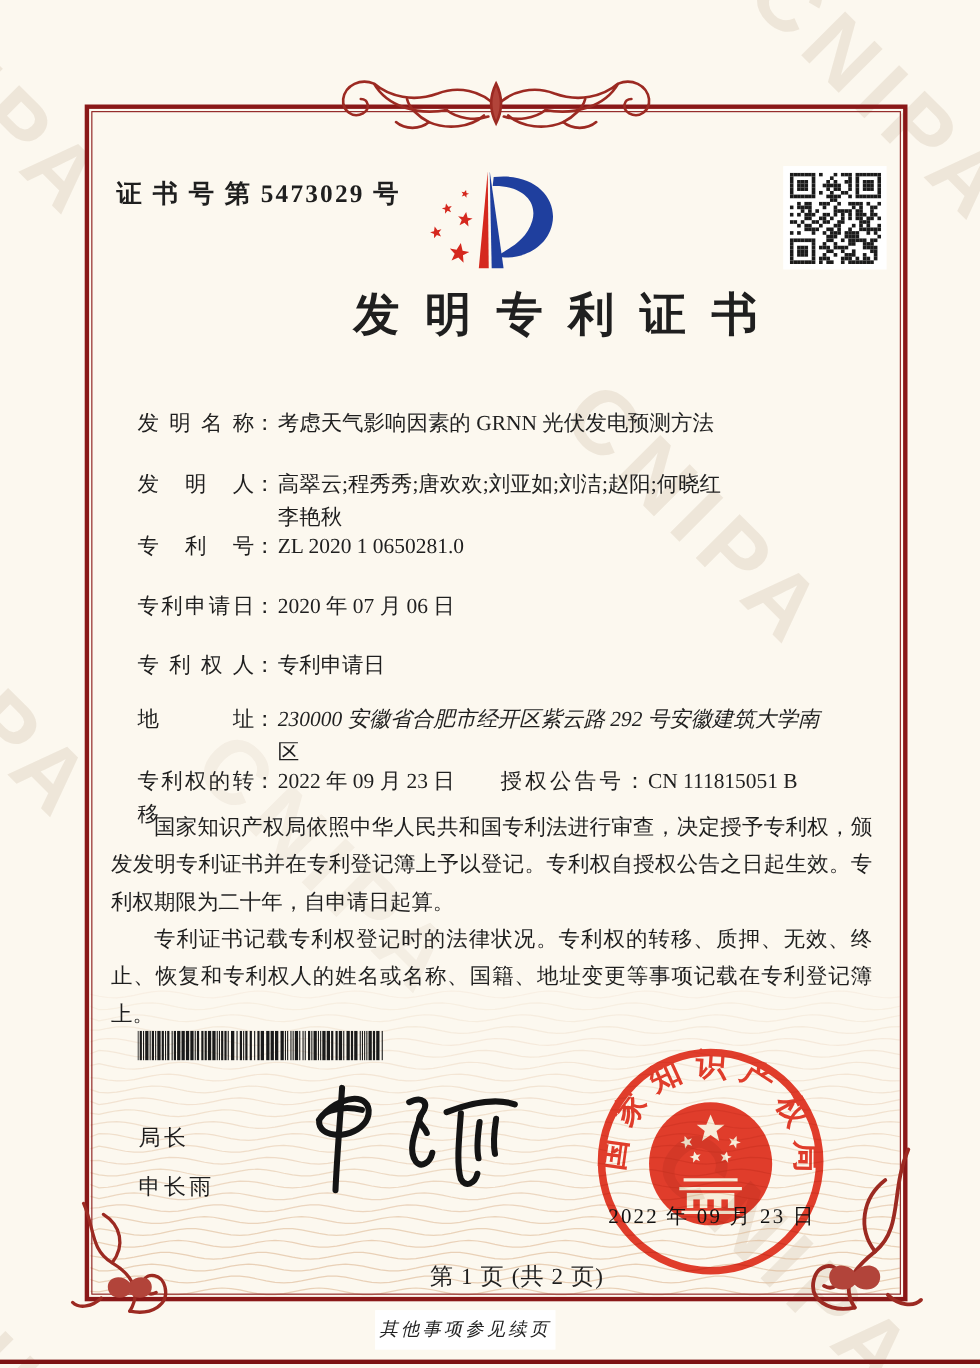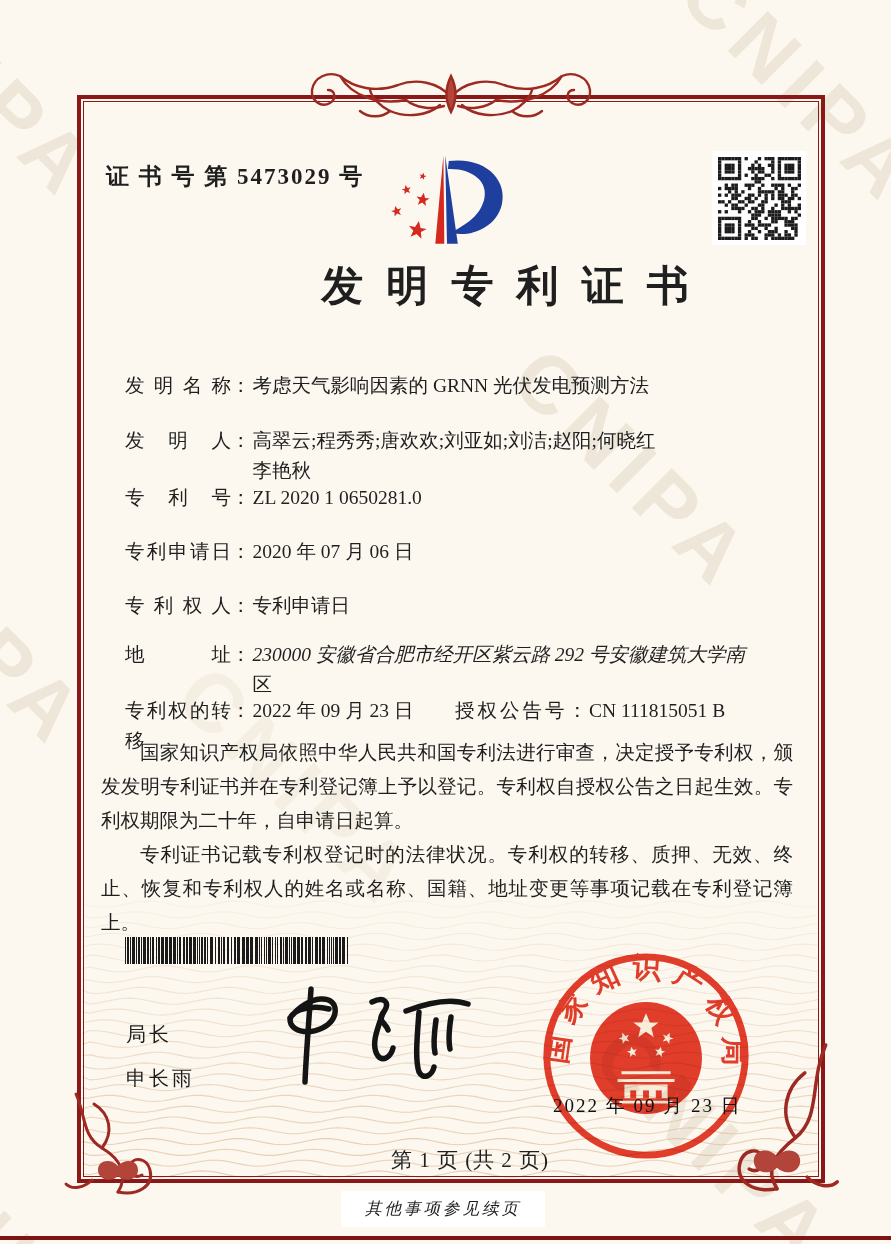--- a/index.html
+++ b/index.html
@@ -35,21 +35,21 @@
   .body-text p{margin:0;text-indent:2em;}
   
   .waves{position:absolute;left:82px;top:898px;width:740px;height:281px;overflow:hidden;}
   .barcode-wrap{position:absolute;left:125px;top:937px;width:228px;height:27px;}
   .director-title{position:absolute;left:126px;top:1021px;font-size:20px;letter-spacing:3px;}
   .director-name{position:absolute;left:126px;top:1065px;font-size:20px;letter-spacing:3px;}
   .sig{position:absolute;left:248px;top:980px;}
   .seal{position:absolute;left:538px;top:948px;mix-blend-mode:multiply;opacity:0.95;}
   .seal-date{position:absolute;left:553px;top:1093px;font-size:19px;letter-spacing:2px;color:#111;}
   .page-num{position:absolute;left:67px;top:1146px;width:710px;text-align:center;font-size:21px;letter-spacing:1px;margin-left:48px;}
-  .cont-box{position:absolute;left:341px;top:1191px;background:#ffffff;padding:7px 24px;
+  .cont-box{position:absolute;left:341px;top:1191px;background:#ffffff;padding:7px 4px;
             font-size:16.5px;letter-spacing:3px;font-style:italic;}
   .orn{position:absolute;pointer-events:none;}
 </style>
 </head>
 <body>
 
 <div class="wm" style="left:-95px;top:-60px;">CNIPA</div>
 <div class="wm" style="left:728px;top:-55px;">CNIPA</div>
 <div class="wm" style="left:560px;top:330px;">CNIPA</div>
 <div class="wm" style="left:-105px;top:488px;">CNIPA</div>

